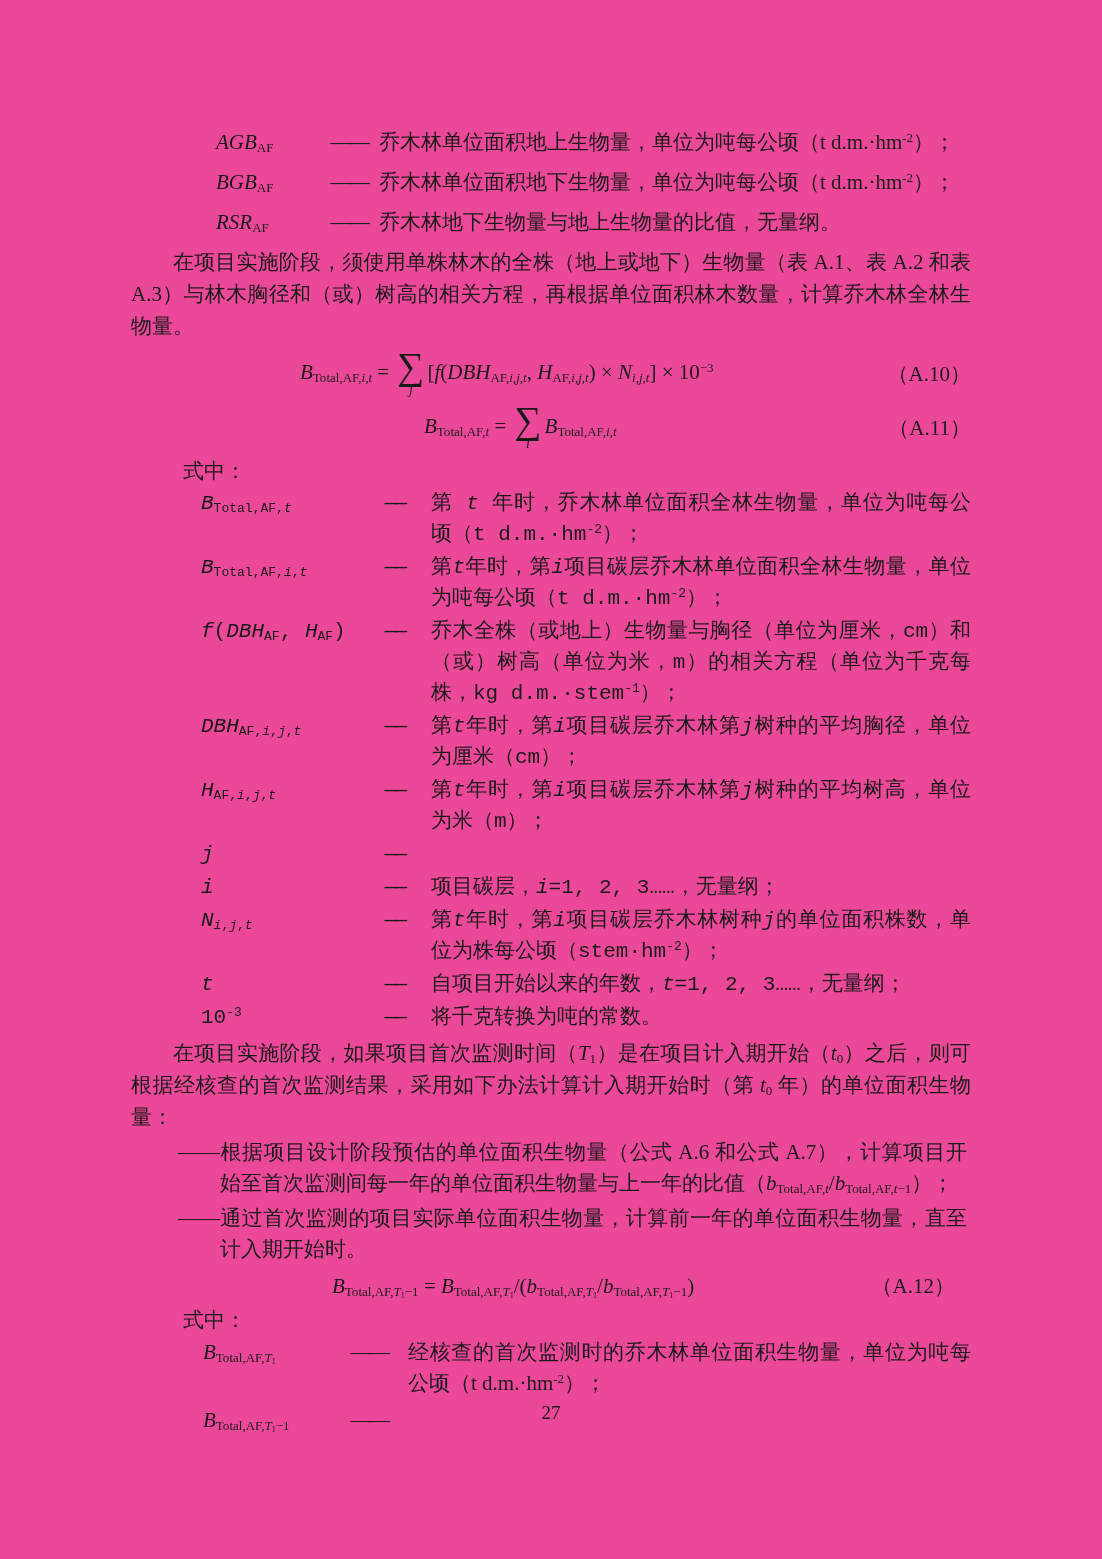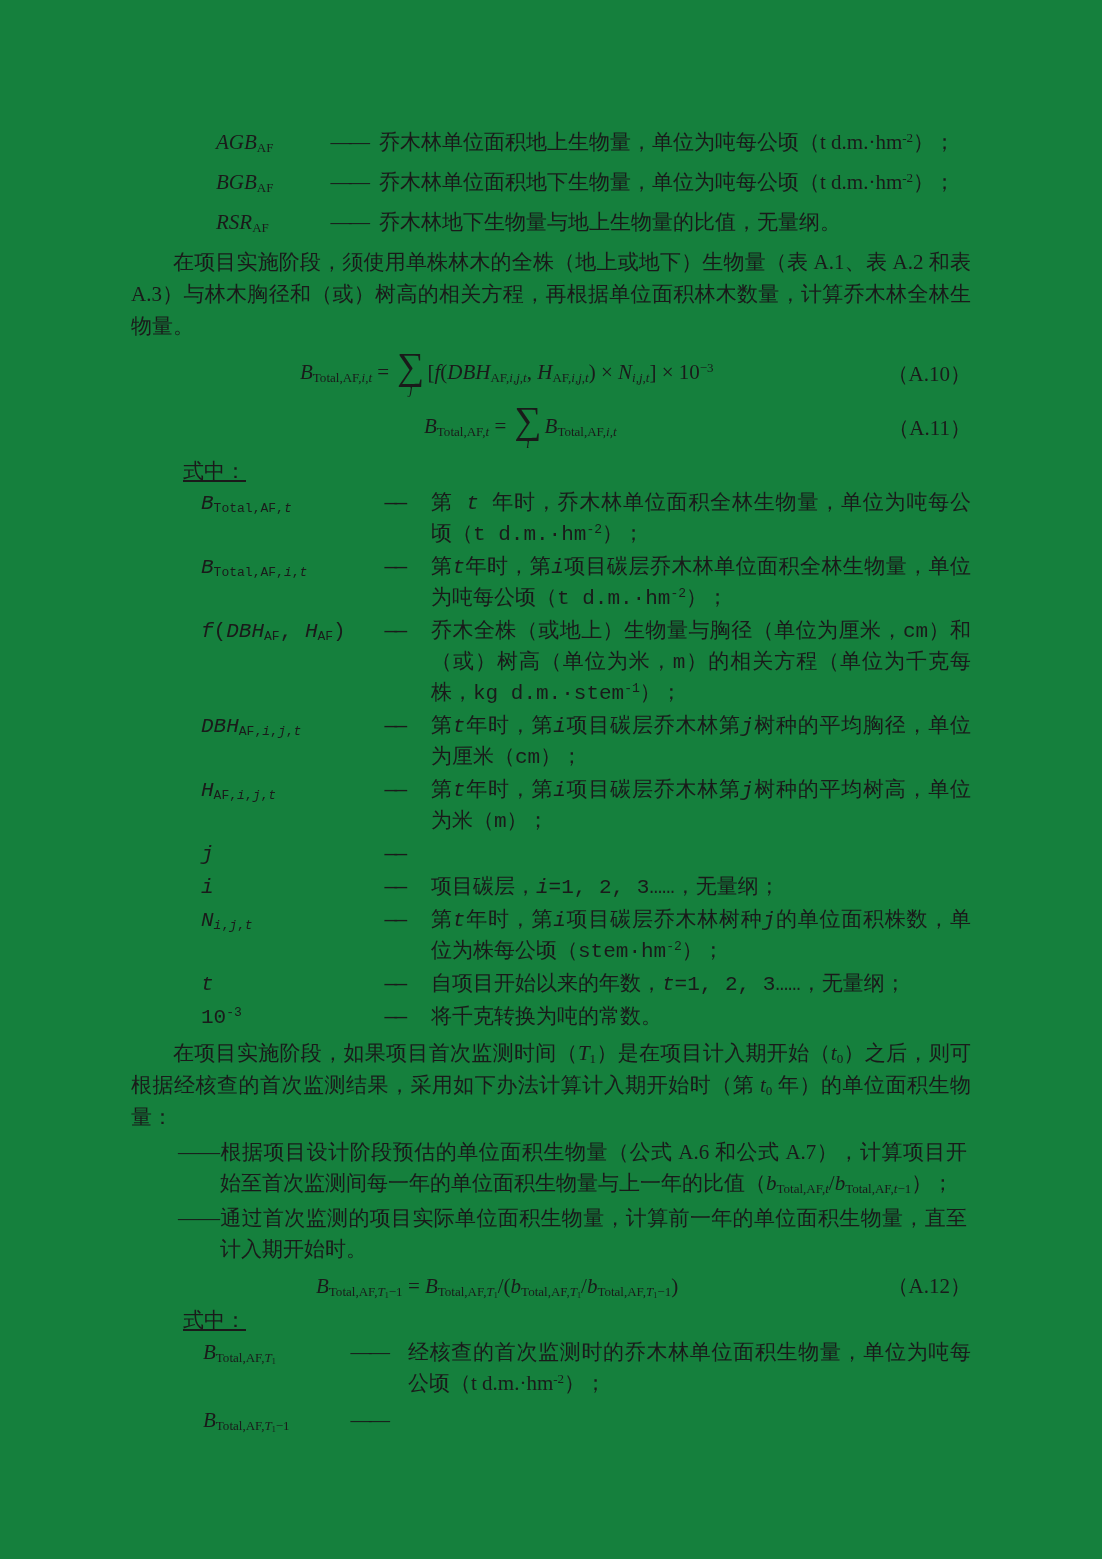--- a/index.html
+++ b/index.html
@@ -1,21 +1,21 @@
 <!DOCTYPE html>
 <html><head>
 <meta charset="utf-8">
 <style>
   * { box-sizing: border-box; }
   html,body { margin:0; padding:0; background:#ffffff; }
   .page {
     position: relative;
     width: 1102px;
     height: 1559px;
-    background: #15803d;
+    background: #ec4899;
     color: #1a1a1a;
     font-family: "Liberation Serif", "DejaVu Serif", serif;
     font-size: 21px;
     overflow: hidden;
   }
   .content { padding: 126px 131px 0 131px; }
 
   em { font-style: italic; }
   sub, sup { font-size: 0.62em; line-height: 0; }
   sub { vertical-align: -0.25em; }
@@ -31,25 +31,25 @@
 
   .para { margin: 4px 0; line-height: 32px; text-indent: 42px; text-align: justify; }
   .bullet { margin: 4px; line-height: 31px; padding-left: 85px; text-indent: -42px; text-align: justify; }
 
   .equation { display: flex; align-items: center; }
   .formula { white-space: nowrap; }
   .eq-a10 { margin-top: 2px; min-height: 56px; }
   .eq-a10 .formula { margin-left: 169px; }
   .eq-a11 { min-height: 52px; }
   .eq-a11 .formula { margin-left: 293px; }
-  .eq-a12 { min-height: 34px; margin: 2px 0; }
+  .eq-a12 { min-height: 34px; margin: 2px 16px; }
   .eq-a12 .formula { margin-left: 185px; }
   .eq-label { margin-left: auto; }
 
-  .where-label { padding-left: 52px; line-height: 30px; margin: 2px 0; text-decoration: underline; }
+  .where-label { padding-left: 52px; line-height: 30px; margin: 2px 0; }
 
   .bigop { display: inline-flex; flex-direction: column; align-items: center; vertical-align: middle; margin: 0 3px; }
   .bigop .op { font-size: 38px; line-height: 0.8; }
   .bigop .lim { font-size: 14px; line-height: 1; margin-top: 2px; }
 
   .page-number { position: absolute; left: 0; top: 1402px; width: 100%; text-align: center; font-size: 19px; }
 </style>
 </head>
 <body>
 
@@ -164,13 +164,14 @@
         <span class="desc">经核查的首次监测时的乔木林单位面积生物量，单位为吨每公顷（t d.m.·hm<sup>-2</sup>）；</span>
       </div>
       <div class="def-row">
         <span class="term"><em>B</em><sub>Total,AF,<em>T</em><sub>1</sub>−1</sub></span>
         <span class="dash">——</span>
       </div>
     </div>
 
   </div>
 
+  <div class="page-number">27</div>
 </div>
 
 </body></html>

